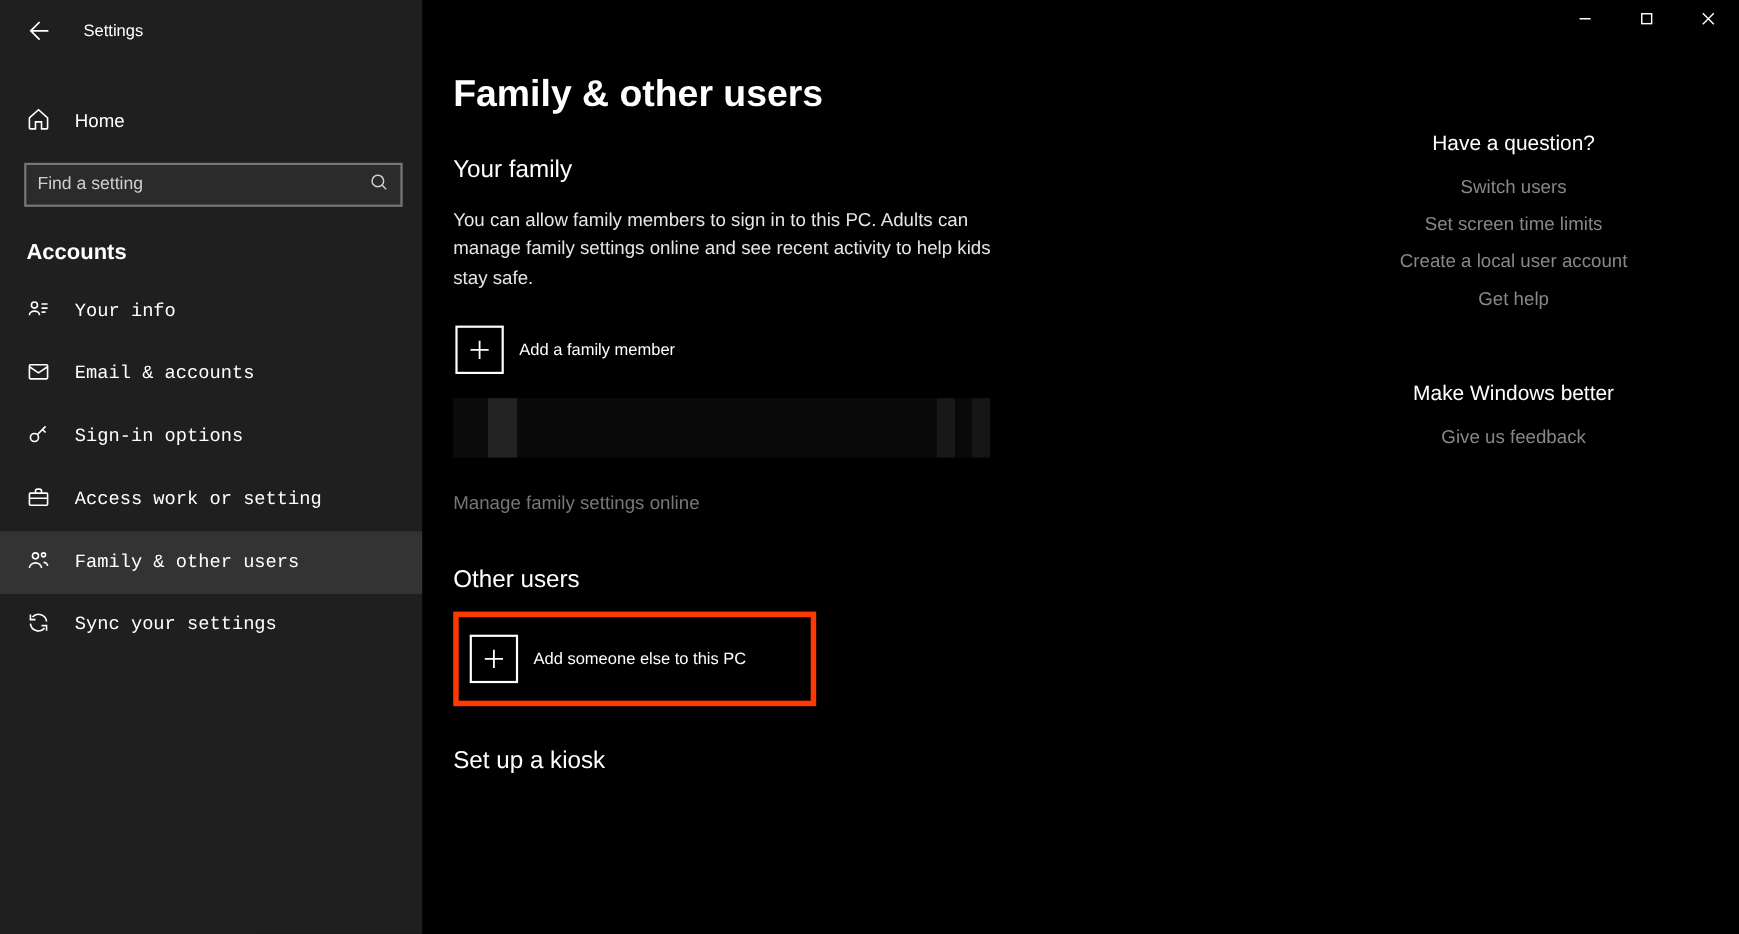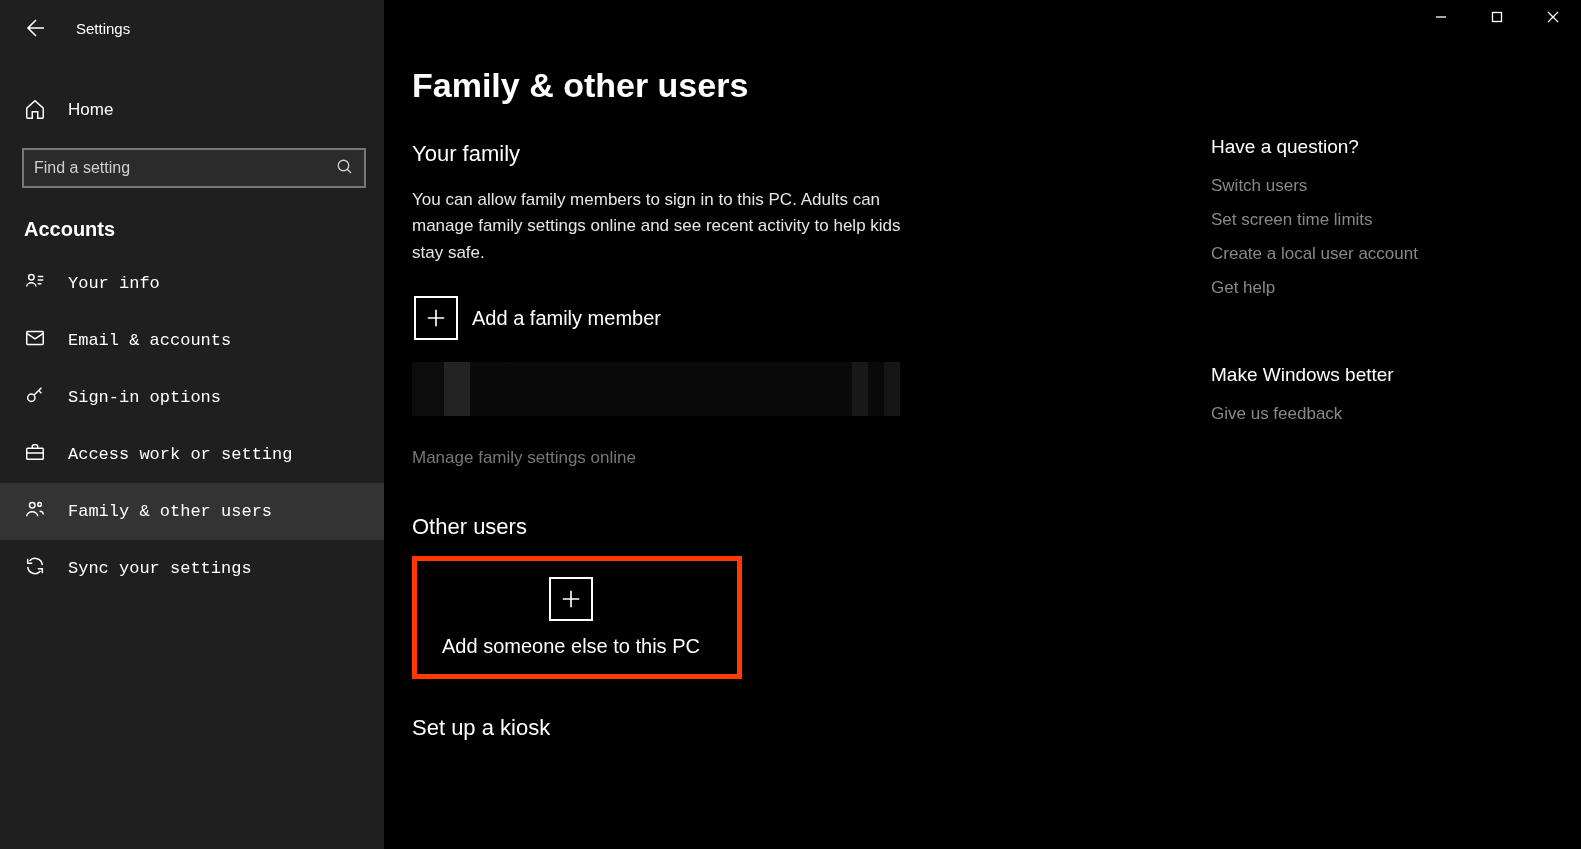--- a/index.html
+++ b/index.html
@@ -131,29 +131,29 @@
     padding: 4px 10px 4px 2px;
     cursor: pointer;
     margin-bottom: 18px;
   }
   .plus-box {
     width: 44px; height: 44px;
     border: 2px solid #fff;
     display: flex; align-items: center; justify-content: center;
   }
   .plus-box svg { width: 22px; height: 22px; stroke: #fff; }
-  .add-label { font-size: 20px; }
+  .add-label { font-size: 15px; }
 
   .highlight-frame {
     border: 5px solid #ff3900;
     padding: 12px 12px 12px 8px;
     display: inline-flex;
     margin-top: -4px;
   }
-  .highlight-frame .add-tile { margin-bottom: 0; flex-direction: column; }
+  .highlight-frame .add-tile { margin-bottom: 0; }
 
   .redacted {
     width: 530px; height: 54px;
     background: linear-gradient(90deg,
         #0d0d0d 0 6%, #272727 6% 11%, #0b0b0b 11% 83%,
         #1b1b1b 83% 86%, #0a0a0a 86% 89%, #181818 89% 92%, #000 92% 100%);
     margin-bottom: 32px;
     opacity: .9;
   }
 
@@ -162,22 +162,23 @@
     color: #777;
     cursor: pointer;
     display: inline-block;
     margin-bottom: 46px;
   }
 
   
   .aside {
     position: absolute;
     right: 40px;
-    top: 136px;
+    top: 120px;
     width: 330px;
+    text-align: center;
   }
   .aside-heading {
     font-size: 19px;
     font-weight: 500;
     margin-bottom: 18px;
   }
   .aside-link {
     display: block;
     font-size: 17px;
     color: #888;

